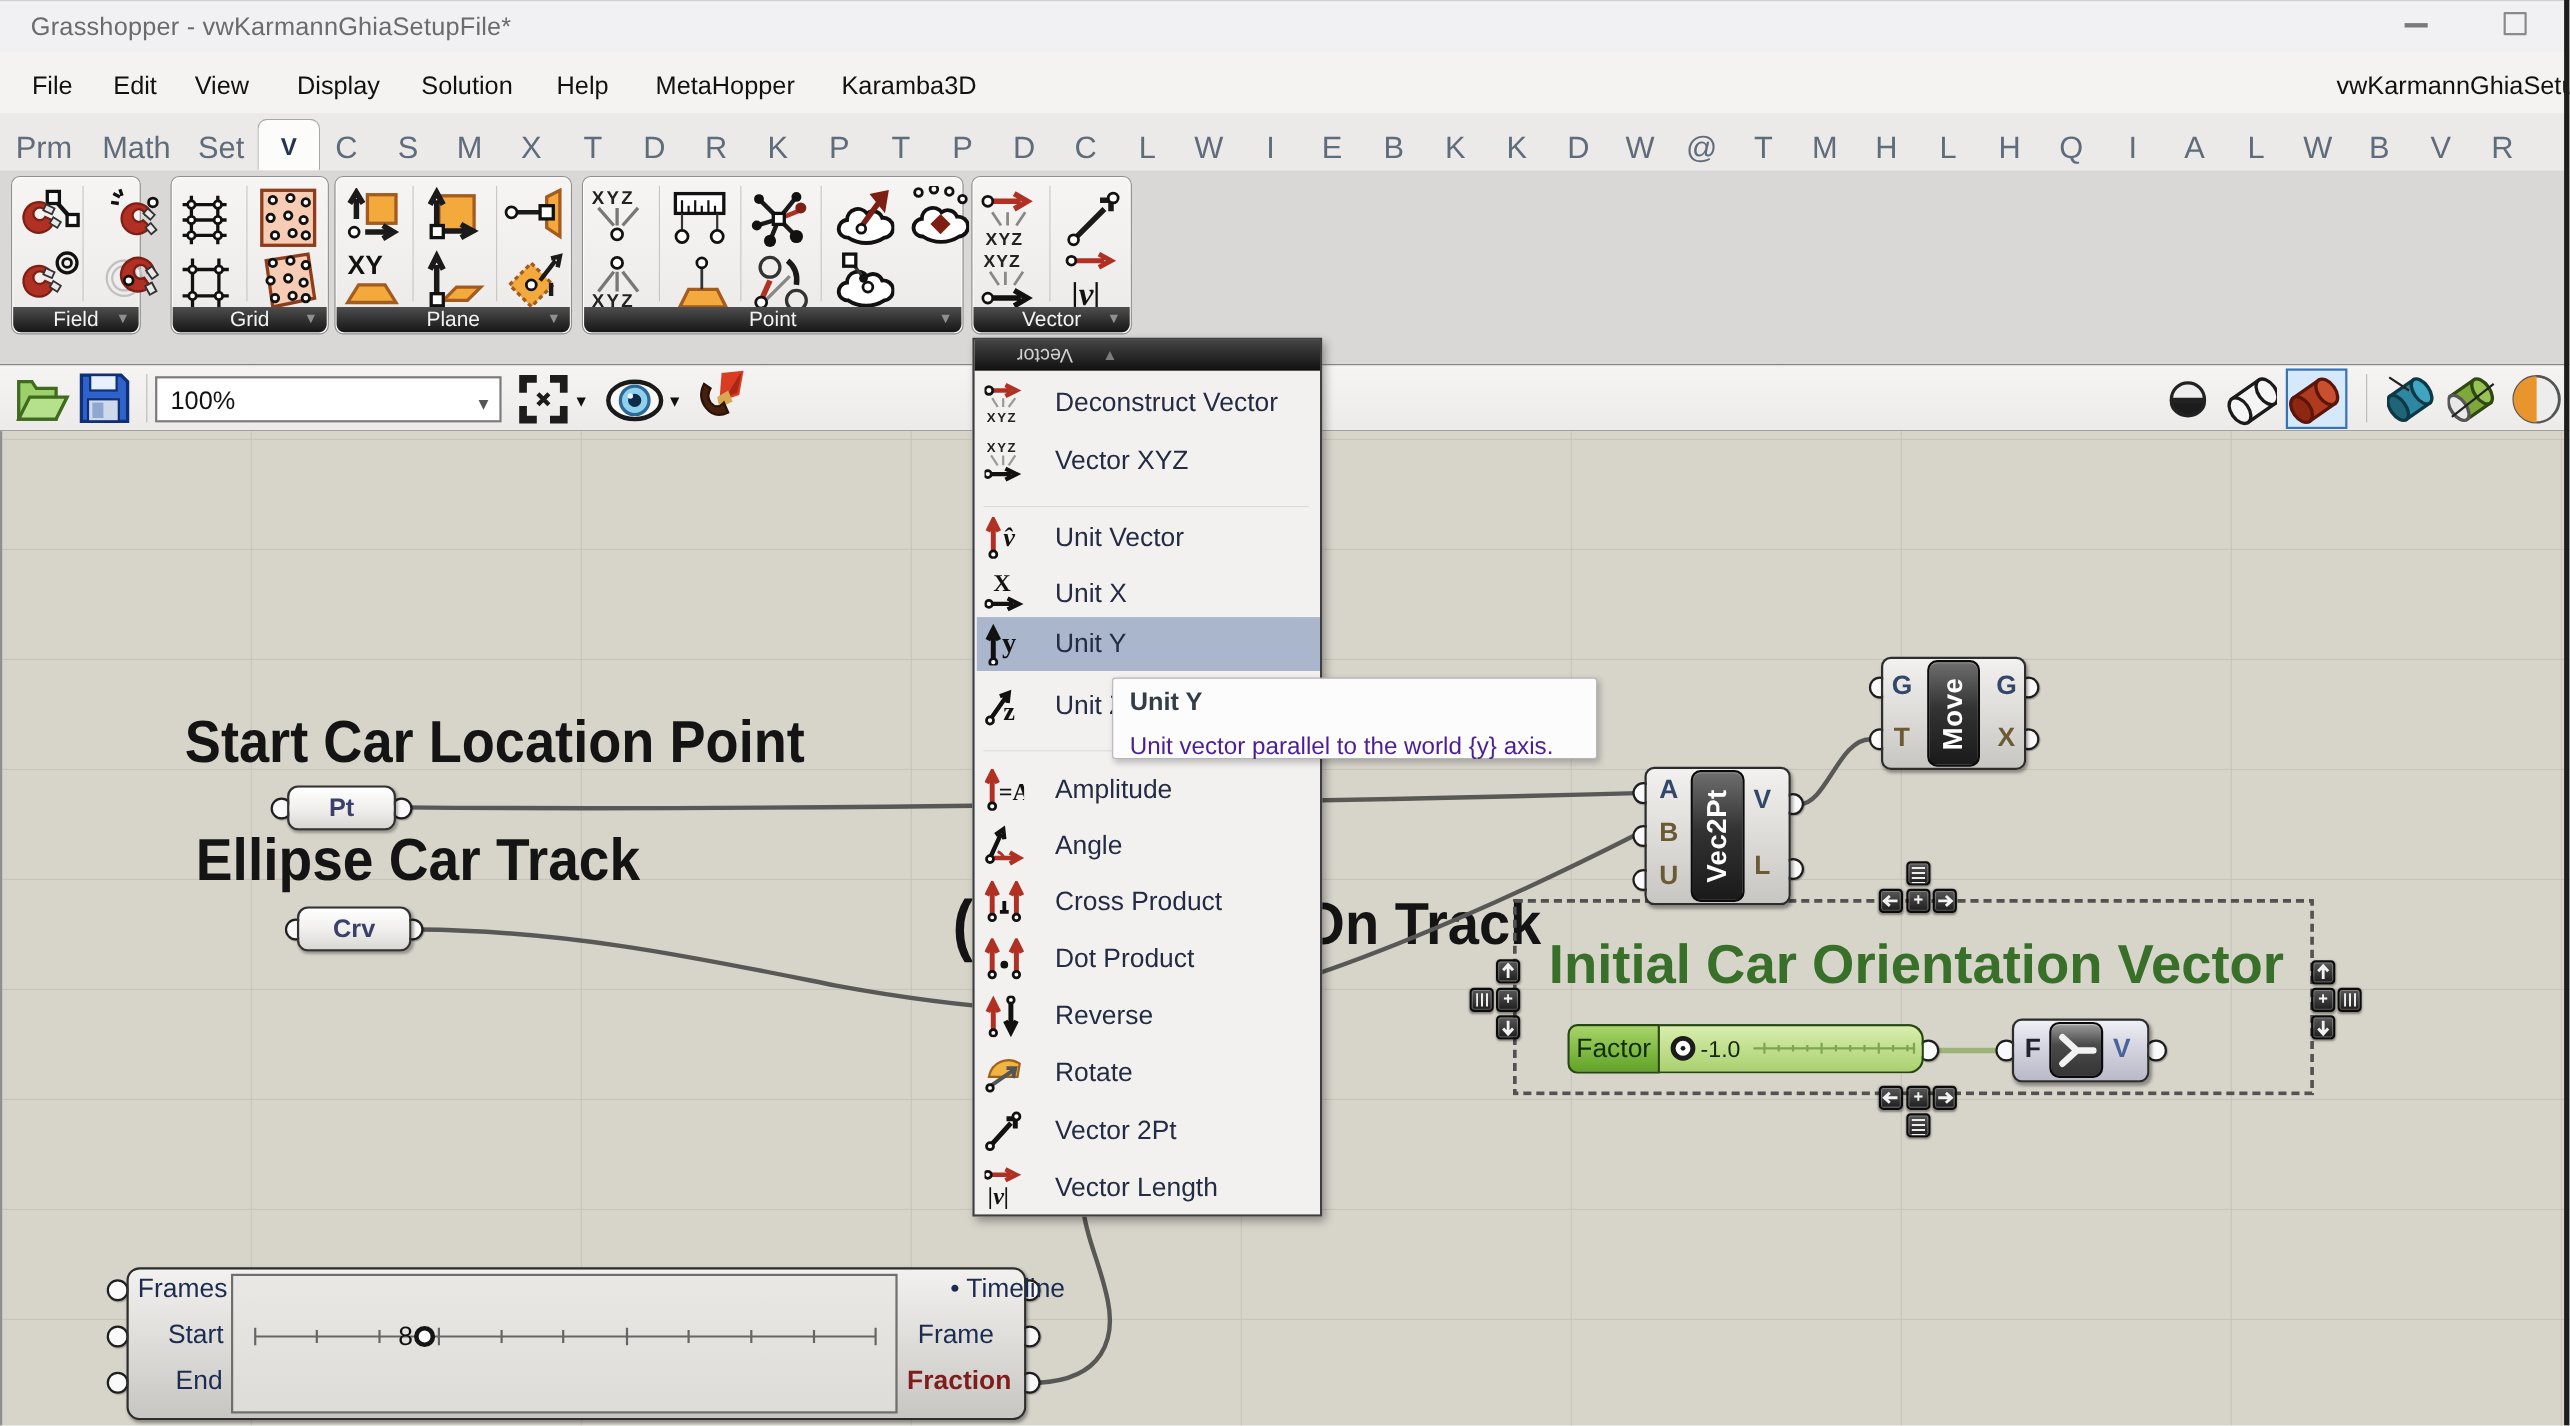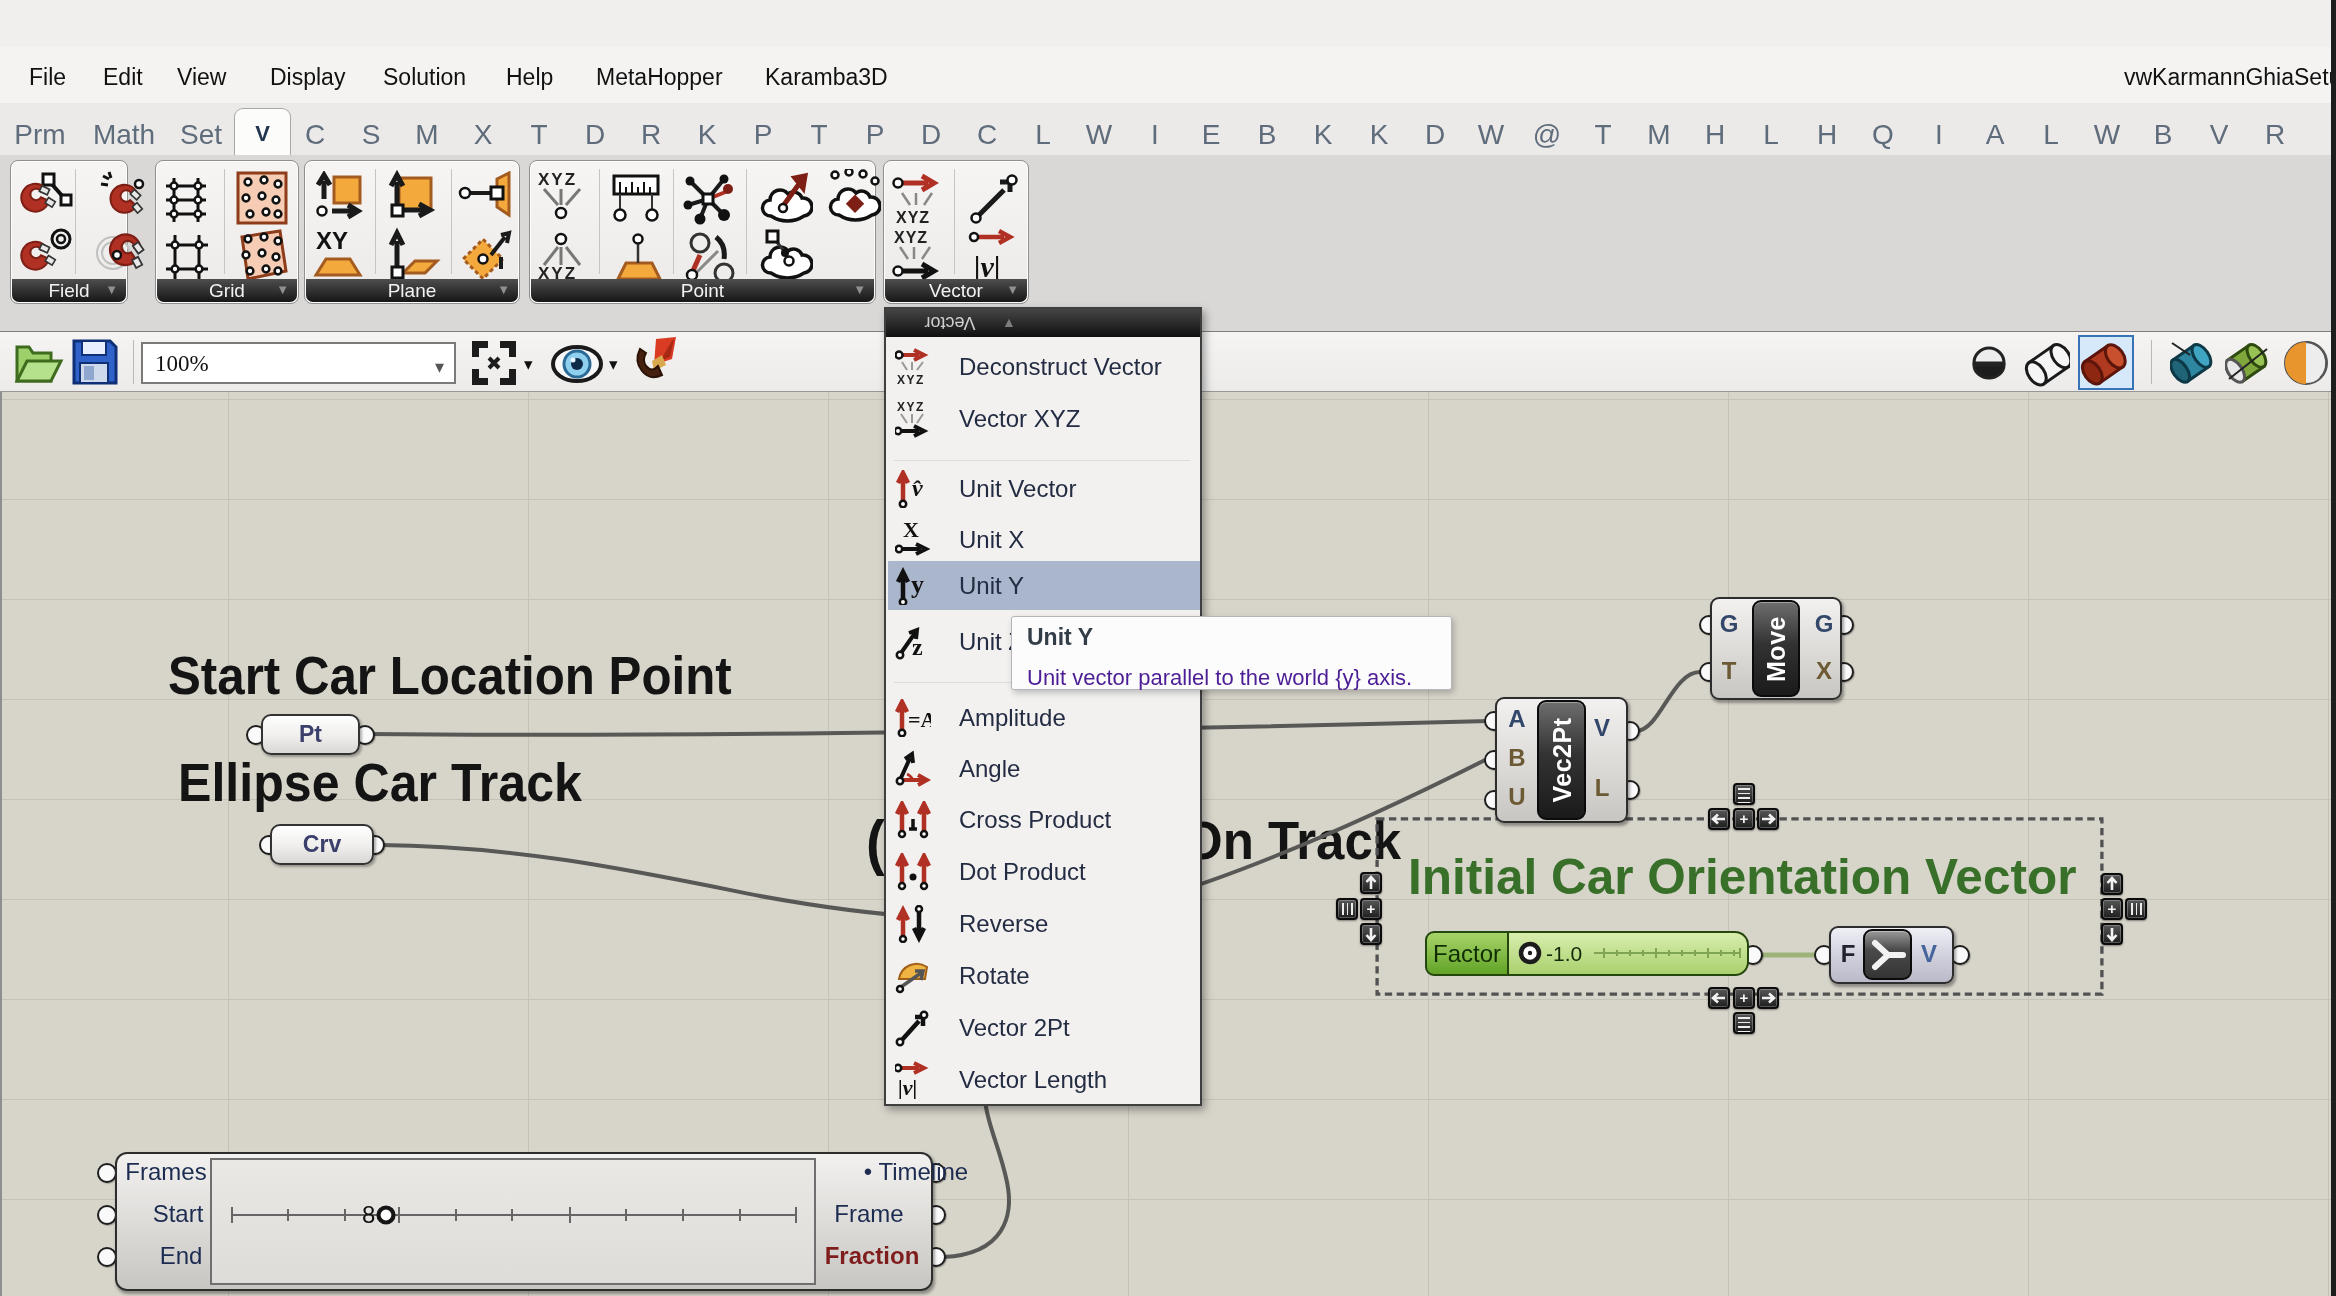--- a/index.html
+++ b/index.html
@@ -21,21 +21,21 @@
 #vtab span { position:absolute; left:50%; top:12px; transform:translateX(-50%); font-size:22px; font-weight:bold; color:#23344f;}
 
 #ribbon { position:absolute; left:0; top:155px; width:2336px; height:177px; background:#d9d8d6; }
 .panel { position:absolute; top:5px; height:144px; background:linear-gradient(#f6f5f4,#ebeae8); border:1px solid #8f8f8f; border-radius:8px; box-shadow:0 0 0 1px #fdfdfd inset; }
 .plabel { position:absolute; left:1px; bottom:1px; right:1px; height:23px; background:linear-gradient(#4e4e4e,#161616); border-radius:0 0 7px 7px; }
 .plabel span { position:absolute; left:50%; top:1px; transform:translateX(-50%); color:#f2f2f2; font-size:19px; }
 .plabel .dn { position:absolute; left:auto; right:8px; top:3px; transform:none; color:#8f8f8f; font-size:13px; }
 .psep { position:absolute; top:8px; width:1px; background:#c6c5c3; height:105px; }
 .icon { position:absolute; width:56px; height:56px; }
 
-#toolbar2 { position:absolute; left:0; top:331px; width:2336px; height:61px; background:linear-gradient(#f5f4f3,#ecebea); border-top:1px solid #7e7e7e; border-bottom:1px solid #969696;font-family:Liberation Serif, serif; }
+#toolbar2 { position:absolute; left:0; top:331px; width:2336px; height:61px; background:linear-gradient(#f5f4f3,#ecebea); border-top:1px solid #7e7e7e; border-bottom:1px solid #969696; }
 #combo { position:absolute; left:141px; top:10px; width:315px; height:42px; background:#fff; border:2px solid #7a7a7a; }
 #combo span { position:absolute; left:12px; top:7px; font-size:23px; color:#111; }
 #combo .chev { position:absolute; left:auto; right:10px; top:12px; color:#555; font-size:18px; }
 .t2sep { position:absolute; top:8px; width:1px; height:44px; background:#b9b9b9; }
 .caret { position:absolute; font-size:17px; color:#101010; }
 #selbox { position:absolute; left:2078px; top:3px; width:56px; height:55px; background:#d6e9fb; border:2px solid #3874b5; }
 
 #canvas { position:absolute; left:0; top:392px; width:2336px; height:904px;
  background-color:#d7d4ca;
  background-image:
@@ -82,20 +82,25 @@
 #gtip .t1 { position:absolute; left:15px; top:7px; font-size:23px; font-weight:bold; color:#333d48; }
 #gtip .t2 { position:absolute; left:15px; top:48px; font-size:22px; color:#4c1d95; }
 svg { display:block; }
 .wbtn svg { position:absolute; left:50%; top:50%; transform:translate(-50%,-50%); }
 #wires { position:absolute; left:0; top:0; width:2336px; height:1296px; pointer-events:none; }
 </style>
 </head>
 <body>
 <div id="stage">
 
+<div id="titlebar">
+ <div id="title">Grasshopper - vwKarmannGhiaSetupFile*</div>
+ <div id="minbtn"></div>
+      <div id="maxbtn"></div>
+</div>
 
 <div id="menubar">
  <div class="mi" style="left:29px">File</div>
  <div class="mi" style="left:103px">Edit</div>
  <div class="mi" style="left:177px">View</div>
  <div class="mi" style="left:270px">Display</div>
  <div class="mi" style="left:383px">Solution</div>
  <div class="mi" style="left:506px">Help</div>
  <div class="mi" style="left:596px">MetaHopper</div>
  <div class="mi" style="left:765px">Karamba3D</div>

